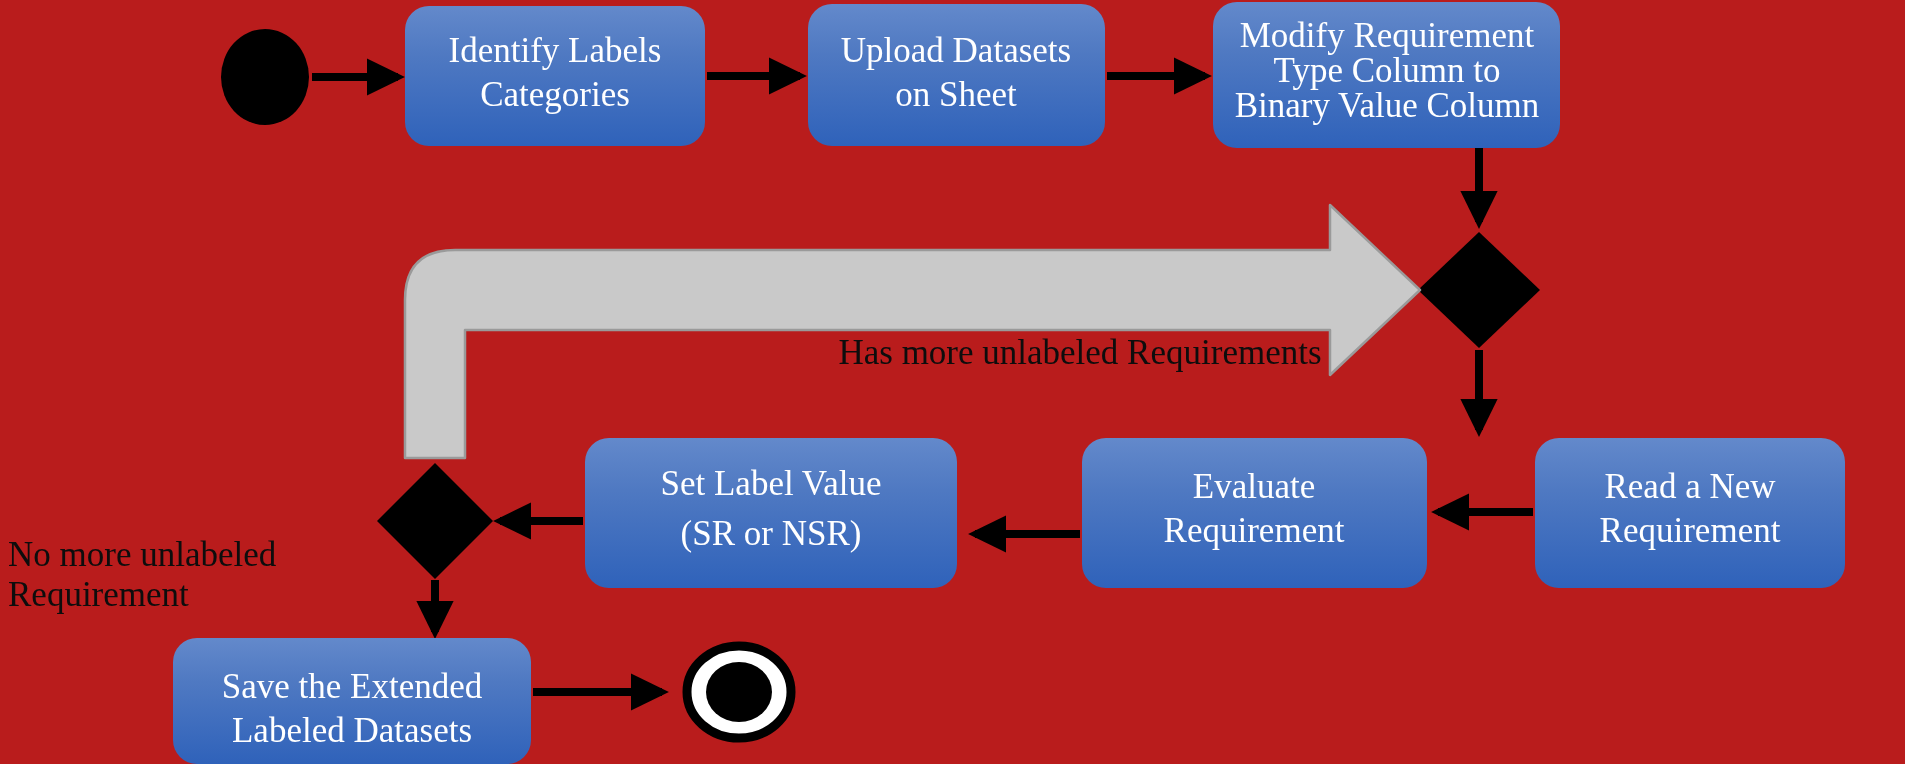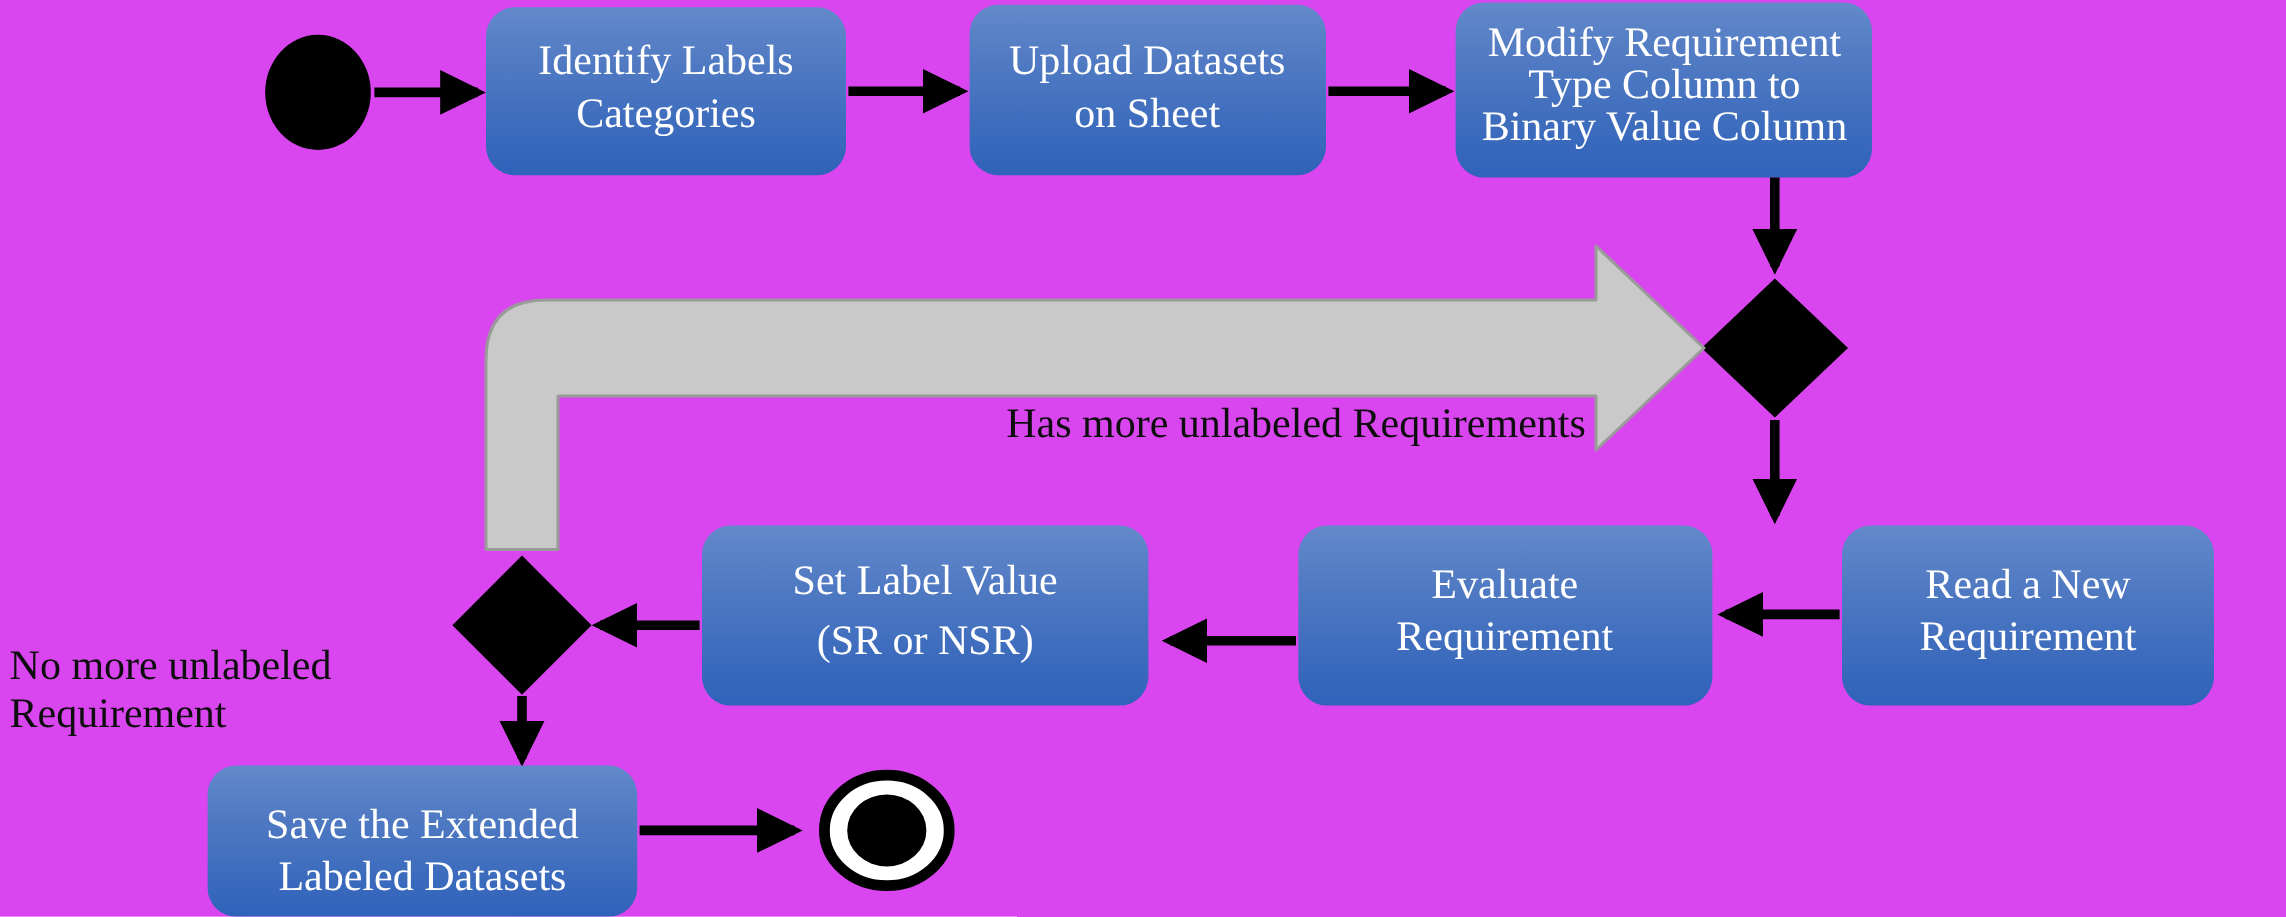--- a/index.html
+++ b/index.html
@@ -11,21 +11,21 @@
   body {
     width: 1905px;
     height: 764px;
     overflow: hidden;
     font-family: "Liberation Serif", "DejaVu Serif", serif;
   }
   #diagram-root {
     position: relative;
     width: 1905px;
     height: 764px;
-    background: #d946ef;
+    background: #b91c1c;
   }
   svg.diagram {
     display: block;
     width: 1905px;
     height: 764px;
   }
   text.node-label {
     font-family: "Liberation Serif", "DejaVu Serif", serif;
     fill: #ffffff;
     font-size: 35px;

